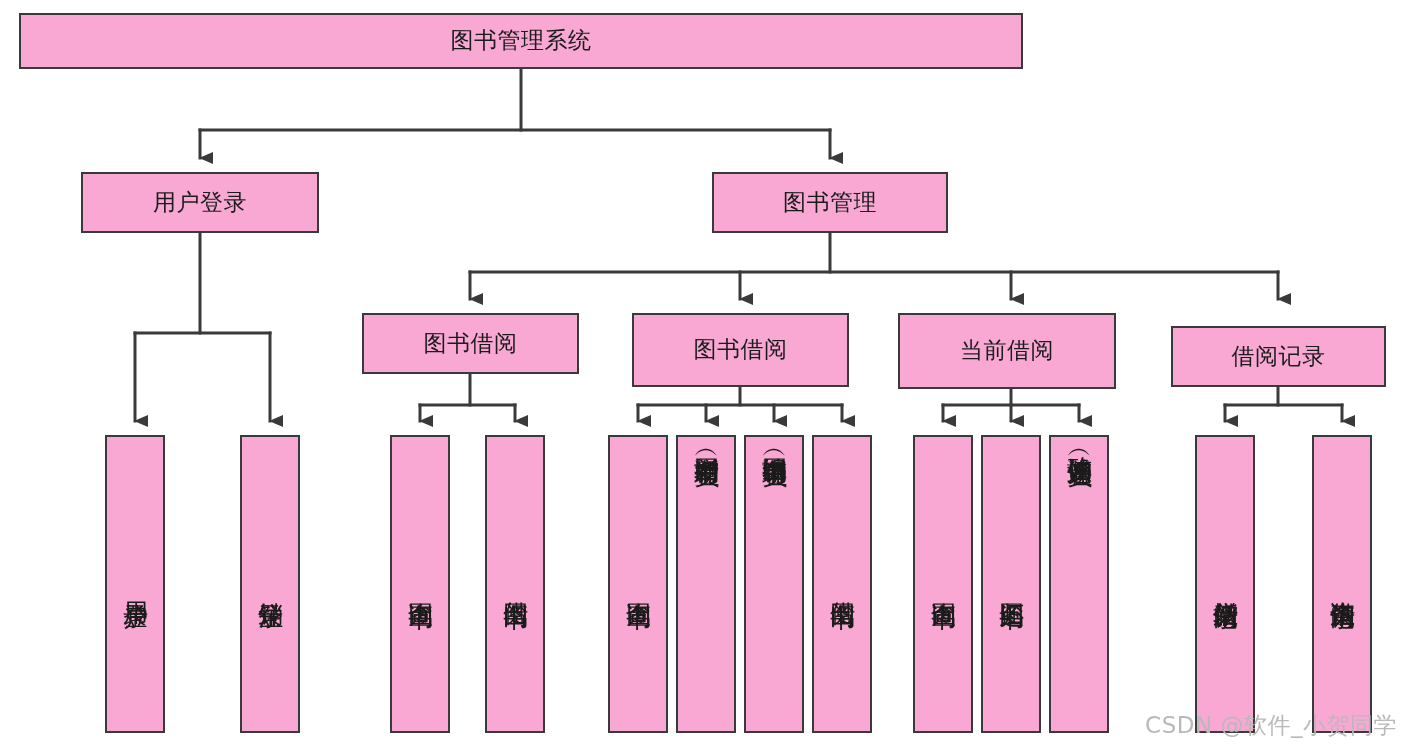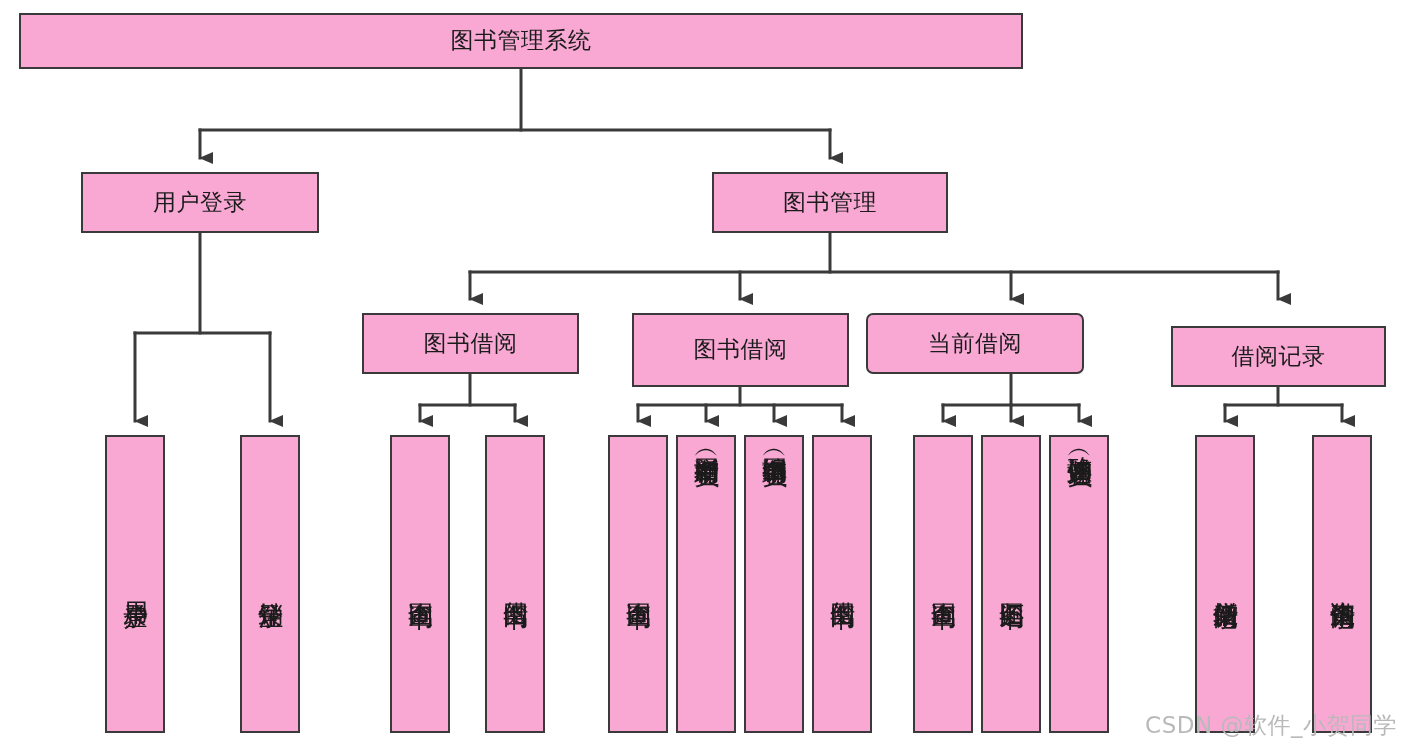--- a/index.html
+++ b/index.html
@@ -135,21 +135,21 @@
   <div class="node node-h" style="left:712px; top:172px; width:236px; height:61px;">
     <span class="node-label">图书管理</span>
   </div>
 
   <div class="node node-h" style="left:362px; top:313px; width:217px; height:61px;">
     <span class="node-label">图书借阅</span>
   </div>
   <div class="node node-h" style="left:632px; top:313px; width:217px; height:74px;">
     <span class="node-label">图书借阅</span>
   </div>
-  <div class="node node-h" style="left:866px; top:313px; width:218px; height:61px;border-radius:7px;">
+  <div class="node node-h" style="left:898px; top:313px; width:218px; height:76px;">
     <span class="node-label">当前借阅</span>
   </div>
   <div class="node node-h" style="left:1171px; top:313px; width:215px; height:61px;margin-top:13px;">
     <span class="node-label">借阅记录</span>
   </div>
 
   <div class="node node-v vcenter" style="left:105px; top:435px; width:60px; height:298px;">
     <span class="node-label">用户登录</span>
   </div>
   <div class="node node-v vcenter" style="left:240px; top:435px; width:60px; height:298px;">

